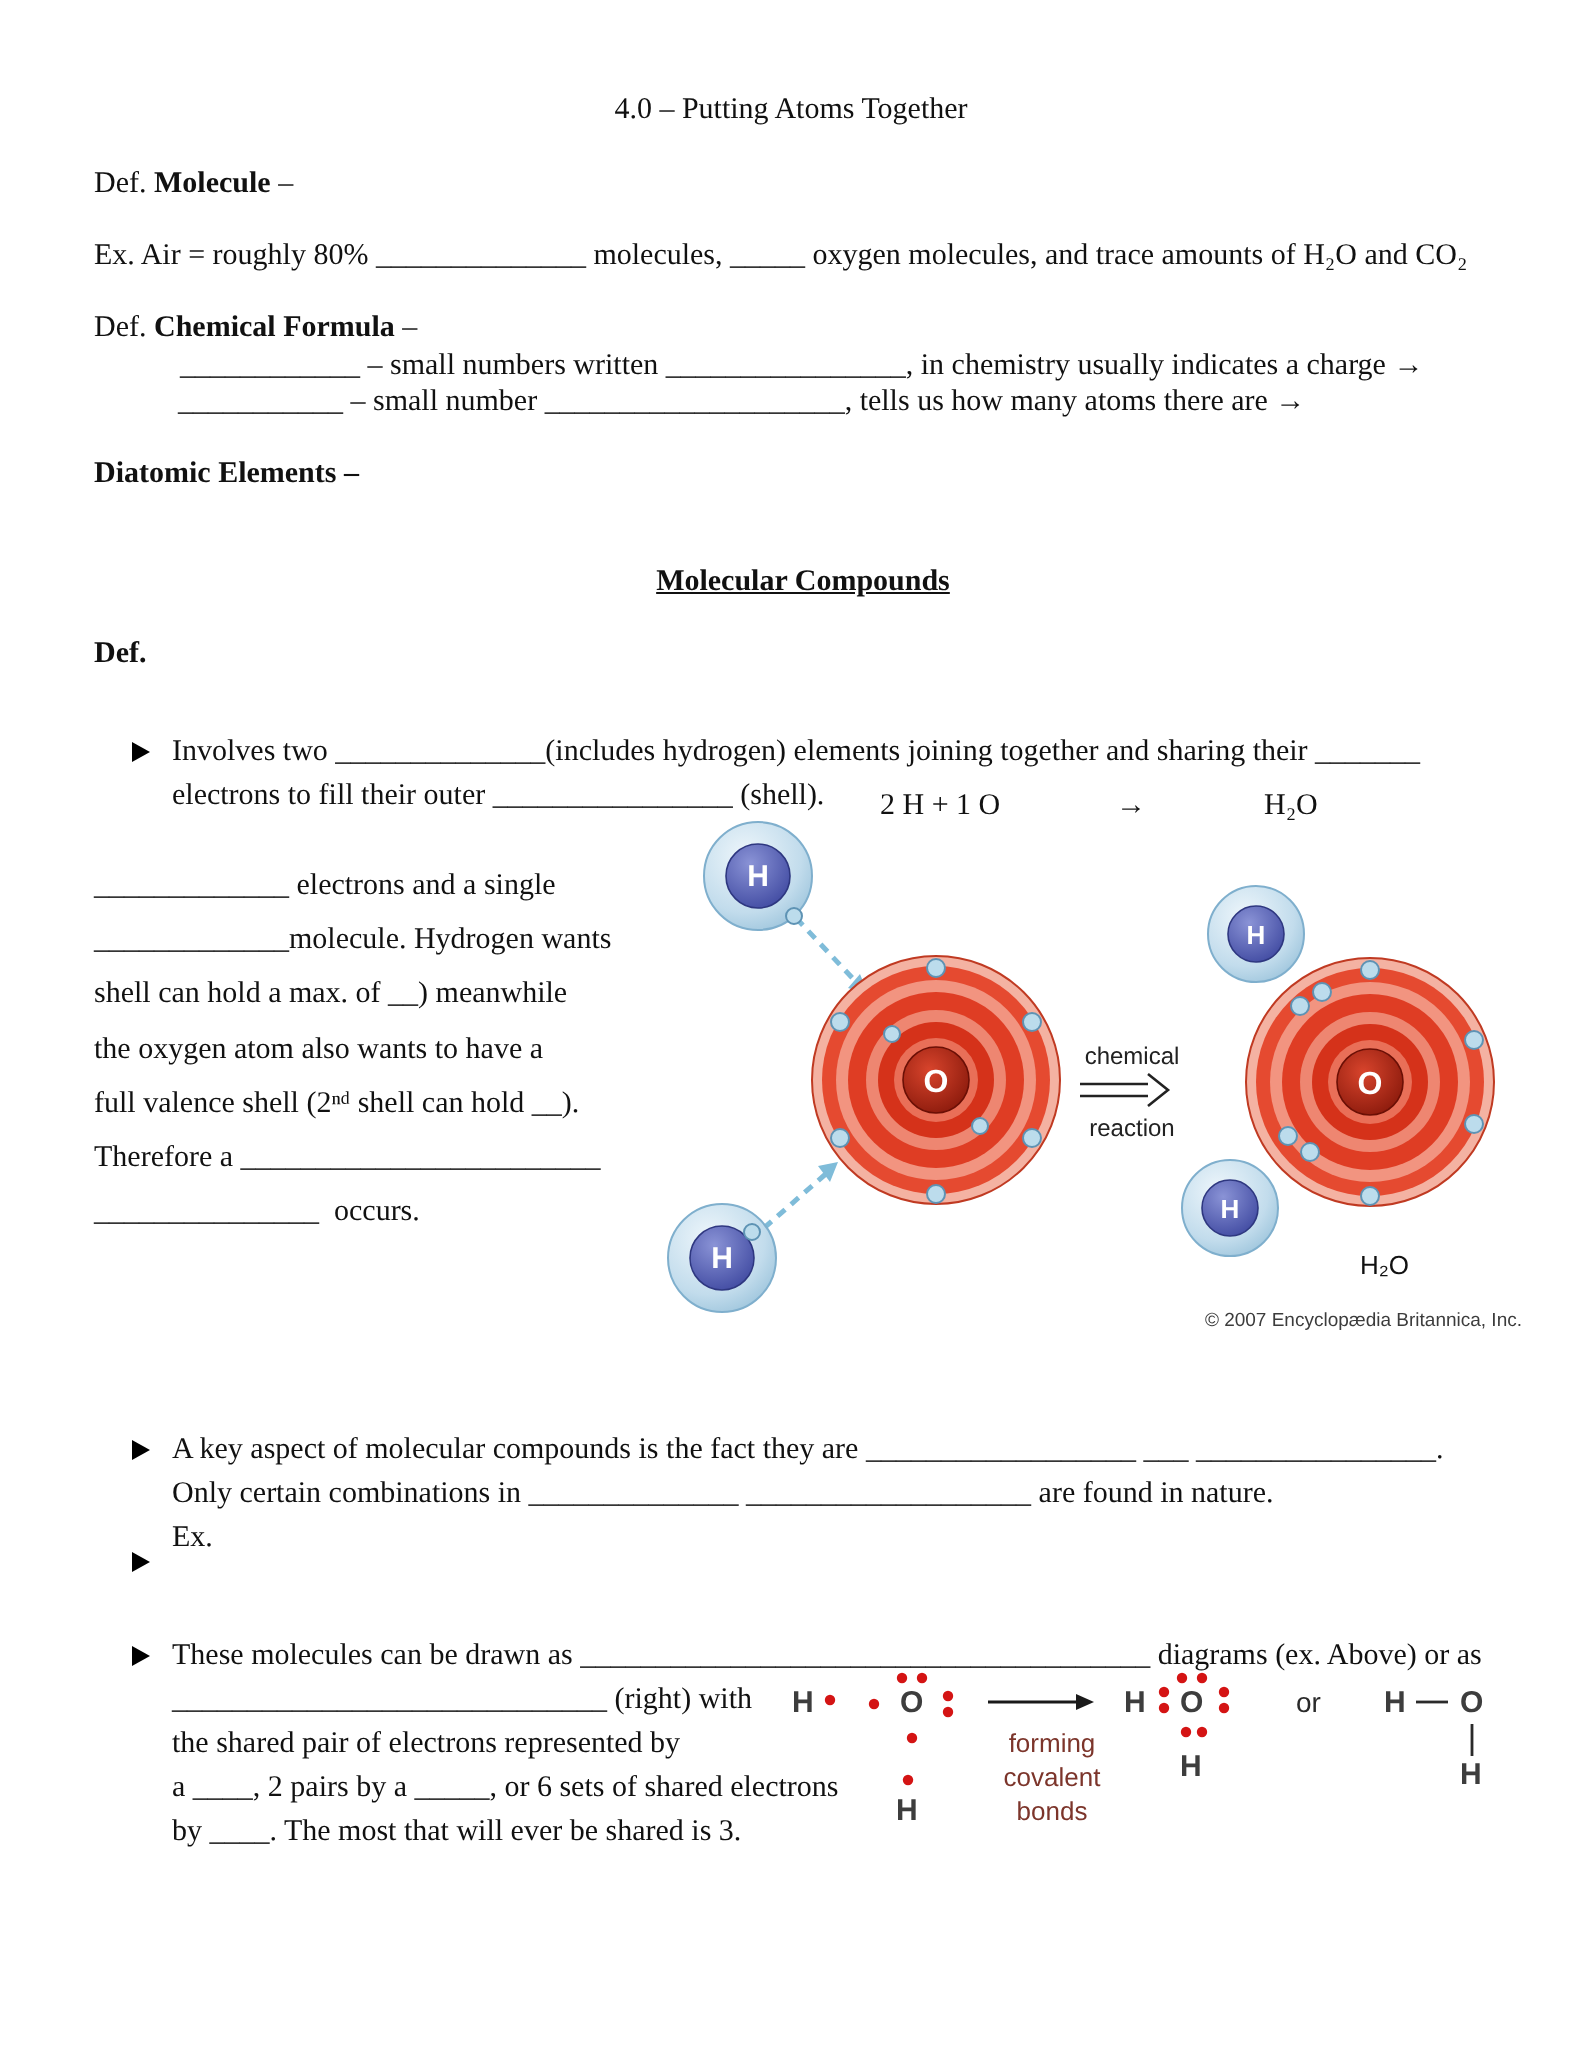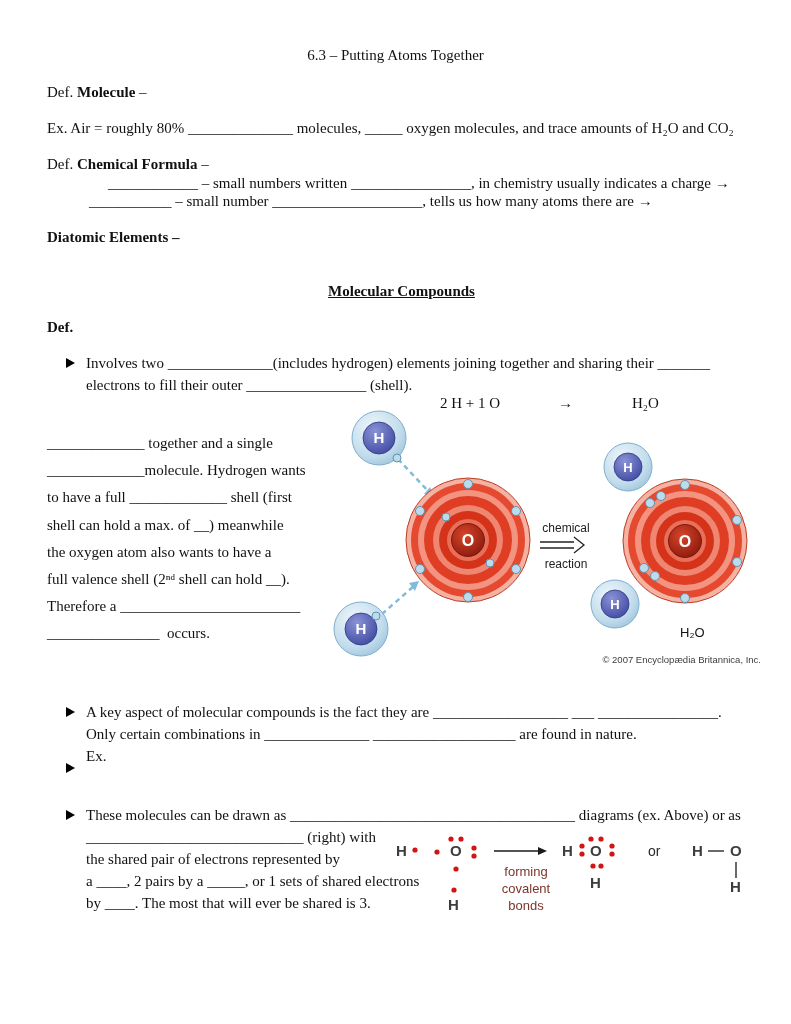--- a/index.html
+++ b/index.html
@@ -7,21 +7,21 @@
   body {
     width:791px; height:1024px;
     font-family:"Liberation Serif","DejaVu Serif",serif;
     font-size:15px; color:#111;
   }
   .page { position:relative; width:791px; height:1024px; background:#fff; overflow:hidden; }
   .line { position:absolute; left:47px; white-space:pre; }
   .center { left:0; width:791px; text-align:center; }
   .bold { font-weight:bold;text-align:right; }
   .ul { text-decoration:underline;margin-left:12px; }
-  .bullet { position:absolute; left:66px; display:flex; }
+  .bullet { position:absolute; left:66px; display:flex;margin-top:13px; }
   .marker {
     width:0; height:0; flex:0 0 auto;
     border-left:9px solid #000;
     border-top:5px solid transparent;
     border-bottom:5px solid transparent;
     margin-top:6px; margin-right:11px;
   }
   .btext div { line-height:22px; white-space:pre; }
   .leftpara { position:absolute; left:47px; top:430px; }
   .leftpara div { line-height:27.2px; white-space:pre; }
@@ -29,29 +29,29 @@
   .eq span { position:absolute; white-space:pre;text-align:center; }
   .heavy { font-weight:bold; }
   .fig { position:absolute; }
   svg text { user-select:none; }
 </style>
 </head>
 <body>
 
 <div class="page">
 
-  <div class="line center" style="top:47px">6.3 – Putting Atoms Together</div>
+  <div class="line center" style="top:47px">4.0 – Putting Atoms Together</div>
 
   <div class="line" style="top:84px"><span>Def. </span><span class="bold">Molecule</span><span> –</span></div>
 
   <div class="line" style="top:120px">Ex. Air = roughly 80% ______________ molecules, _____ oxygen molecules, and trace amounts of H₂O and CO₂</div>
 
   <div class="line" style="top:156px"><span>Def. </span><span class="bold">Chemical Formula</span><span> –</span></div>
 
-  <div class="line" style="top:175px; left:108px">____________ – small numbers written ________________, in chemistry usually indicates a charge →</div>
+  <div class="line" style="top:175px; left:90px">____________ – small numbers written ________________, in chemistry usually indicates a charge →</div>
   <div class="line" style="top:193px; left:89px">___________ – small number ____________________, tells us how many atoms there are →</div>
 
   <div class="line bold" style="top:229px">Diatomic Elements –</div>
 
   <div class="line center" style="top:283px"><span class="bold ul">Molecular Compounds</span></div>
 
   <div class="line bold" style="top:319px">Def.</div>
 
   <div class="bullet" style="top:352px">
     <span class="marker"></span>
@@ -61,23 +61,22 @@
     </div>
   </div>
 
   <div class="eq">
     <span style="left:440px">2 H + 1 O</span>
     <span class="heavy" style="left:558px">→</span>
     <span style="left:632px">H₂O</span>
   </div>
 
   <div class="leftpara">
-    <div>_____________ together and a single</div>
+    <div>_____________ electrons and a single</div>
     <div>_____________molecule. Hydrogen wants</div>
-    <div>to have a full _____________ shell (first</div>
     <div>shell can hold a max. of __) meanwhile</div>
     <div>the oxygen atom also wants to have a</div>
     <div>full valence shell (2ⁿᵈ shell can hold __).</div>
     <div>Therefore a ________________________</div>
     <div>_______________  occurs.</div>
   </div>
 
   <div class="fig" style="left:328px; top:410px; width:437px; height:264px">
     <svg width="437" height="264" viewBox="0 0 437 264">
       <defs>
@@ -201,21 +200,21 @@
     <div class="btext">
     </div>
   </div>
 
   <div class="bullet" style="top:804px">
     <span class="marker"></span>
     <div class="btext">
       <div>These molecules can be drawn as ______________________________________ diagrams (ex. Above) or as</div>
       <div>_____________________________ (right) with</div>
       <div>the shared pair of electrons represented by</div>
-      <div>a ____, 2 pairs by a _____, or 1 sets of shared electrons</div>
+      <div>a ____, 2 pairs by a _____, or 6 sets of shared electrons</div>
       <div>by ____. The most that will ever be shared is 3.</div>
     </div>
   </div>
 
   <div class="fig" style="left:390px; top:832px; width:375px; height:88px">
     <svg width="375" height="88" viewBox="0 0 375 88">
 
       <g>
         <text x="6" y="24" font-family="Liberation Sans, sans-serif" font-size="15" font-weight="bold" fill="#3d3d3d">H</text>
         <circle cx="25" cy="18" r="2.6" fill="#d41414"></circle>

